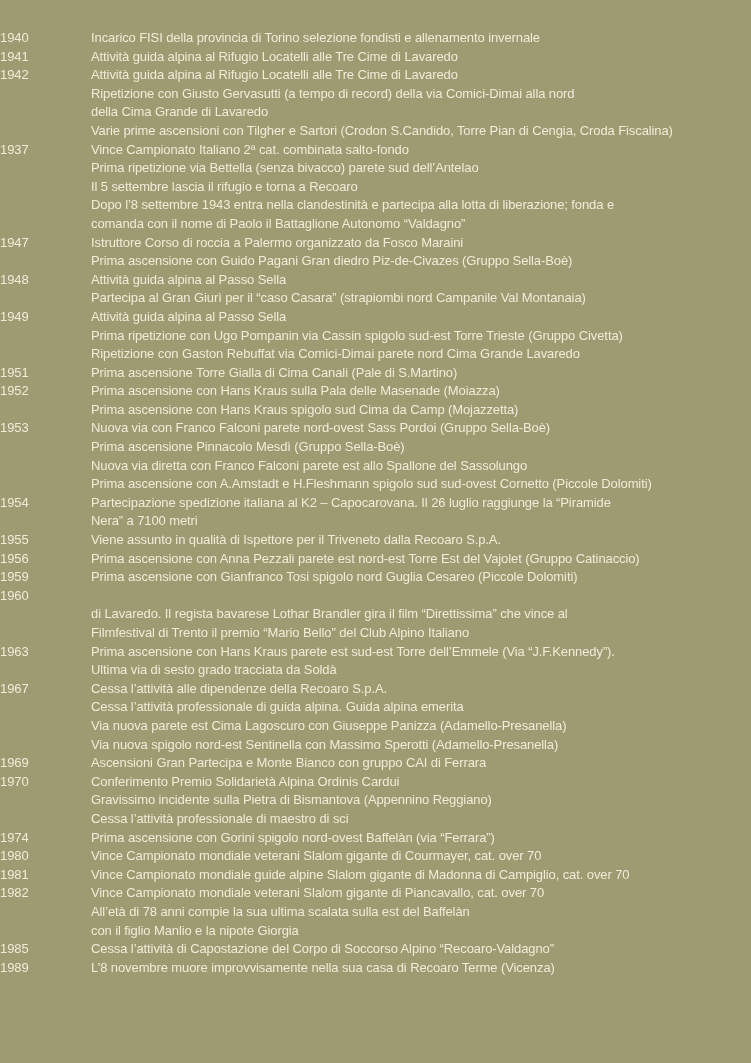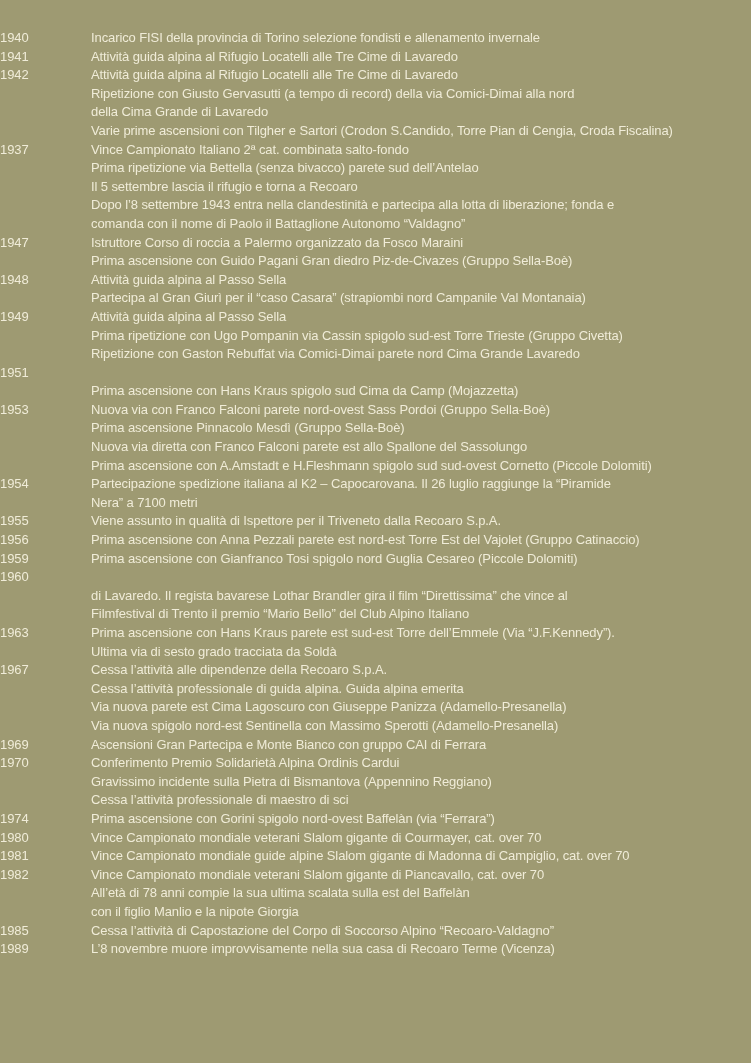--- a/index.html
+++ b/index.html
@@ -130,22 +130,27 @@
     <span class="text">Prima ripetizione con Ugo Pompanin via Cassin spigolo sud-est Torre Trieste (Gruppo Civetta)</span>
   </div>
 
   <div class="row">
     <span class="year"></span>
     <span class="text">Ripetizione con Gaston Rebuffat via Comici-Dimai parete nord Cima Grande Lavaredo</span>
   </div>
 
   <div class="row">
     <span class="year">1951</span>
-  </div>
-
+    <span class="text">Prima ascensione Torre Gialla di Cima Canali (Pale di S.Martino)</span>
+  </div>
+
+  <div class="row">
+    <span class="year">1952</span>
+    <span class="text">Prima ascensione con Hans Kraus sulla Pala delle Masenade (Moiazza)</span>
+  </div>
 
   <div class="row">
     <span class="year"></span>
     <span class="text">Prima ascensione con Hans Kraus spigolo sud Cima da Camp (Mojazzetta)</span>
   </div>
 
 
   <div class="row">
     <span class="year">1953</span>
     <span class="text">Nuova via con Franco Falconi parete nord-ovest Sass Pordoi (Gruppo Sella-Boè)</span>

